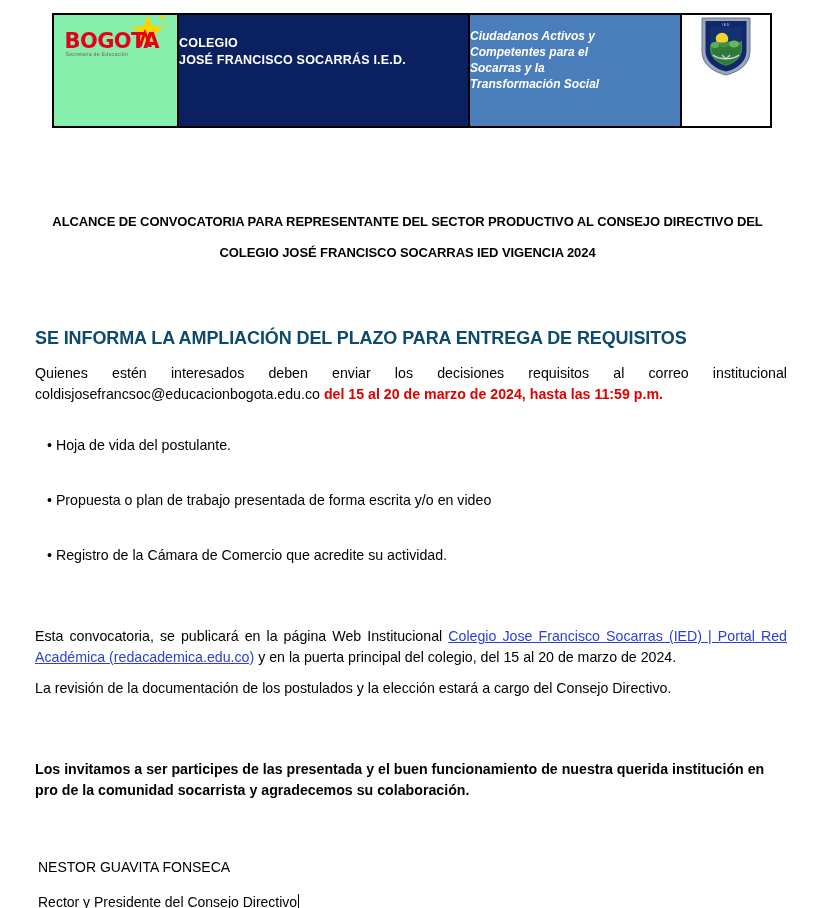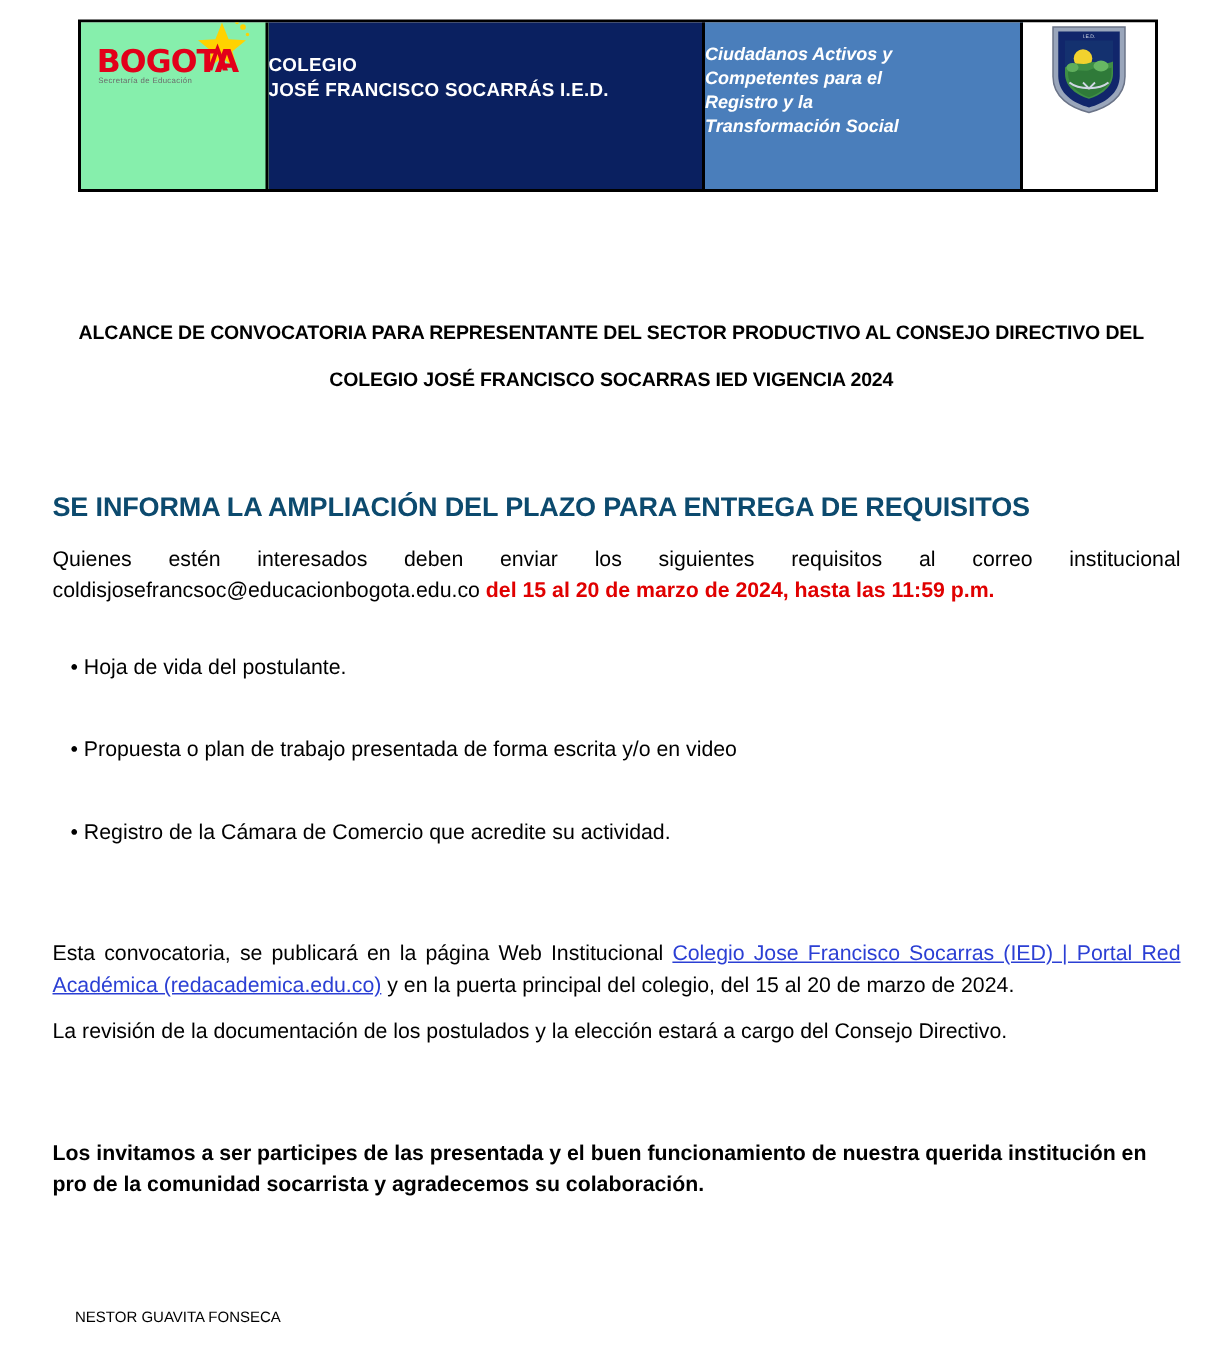--- a/index.html
+++ b/index.html
@@ -162,23 +162,23 @@
   .spacer-22 { height: 22px; }
   .spacer-30 { height: 30px; }
 
   .sign-area {
     position: absolute;
     left: 35px;
     top: 848px;
     width: 600px;
   }
   .sign-line {
-    font-size: 10px;
+    font-size: 14px;
     line-height: 32px;
-    margin: 15px;
+    margin: 3px;
   }
   .caret {
     display: inline-block;
     width: 1px;
     height: 15px;
     background: #000;
     vertical-align: -2px;
     margin-left: 1px;
   }
 </style>
@@ -204,21 +204,21 @@
   </div>
 
   <div class="hdr-cell hdr-name">
     <div class="hdr-name-line">COLEGIO</div>
     <div class="hdr-name-line">JOSÉ FRANCISCO SOCARRÁS I.E.D.</div>
   </div>
 
   <div class="hdr-cell hdr-motto">
     <div class="hdr-motto-line">Ciudadanos Activos y</div>
     <div class="hdr-motto-line">Competentes para el</div>
-    <div class="hdr-motto-line">Registro y la</div>
+    <div class="hdr-motto-line">Socarras y la</div>
     <div class="hdr-motto-line">Transformación Social</div>
   </div>
 
   <div class="hdr-cell hdr-crest">
     <svg class="crest-wrap" viewBox="0 0 52 62">
       <path d="M2,3 H50 V36 C50,50 38,57 26,60 C14,57 2,50 2,36 Z" fill="#9aa6bb" stroke="#6b7488" stroke-width="1"></path>
       <path d="M5.5,6 H46.5 V35.5 C46.5,47.5 36,54 26,56.6 C16,54 5.5,47.5 5.5,35.5 Z" fill="#11266b"></path>
       <path d="M10,12 H42 V34 C42,43 34,48.5 26,50.8 C18,48.5 10,43 10,34 Z" fill="#14316f"></path>
       <circle cx="22" cy="24" r="6.2" fill="#F2D22E"></circle>
       <path d="M10,30 C16,25 21,29 26,27 C31,25 36,29 42,26 V34 C42,43 34,48.5 26,50.8 C18,48.5 10,43 10,34 Z" fill="#3f8f45"></path>
@@ -236,21 +236,21 @@
 
 <div class="body-area">
 
 
   <div class="spacer-22"></div>
 
   <p class="p p-red-head">SE INFORMA LA AMPLIACIÓN DEL PLAZO PARA ENTREGA DE REQUISITOS</p>
 
   <div class="spacer-14"></div>
 
-  <p class="p p-justify-all">Quienes  estén  interesados  deben  enviar  los  siguientes  requisitos  al  correo  institucional</p>
+  <p class="p p-justify-all">Quienes  estén  interesados  deben  enviar  los  decisiones  requisitos  al  correo  institucional</p>
   <p class="p"><span>coldisjosefrancsoc@educacionbogota.edu.co</span><span class="p-bold red"> del 15 al 20 de marzo de 2024, hasta las 11:59 p.m.</span></p>
 
   <div class="spacer-18"></div>
 
   <p class="bullet">• Hoja de vida del postulante.</p>
   <div class="spacer-10"></div>
   <p class="bullet">• Propuesta o plan de trabajo presentada de forma escrita y/o en video</p>
   <div class="spacer-10"></div>
   <p class="bullet">• Registro de la Cámara de Comercio que acredite su actividad.</p>
 

